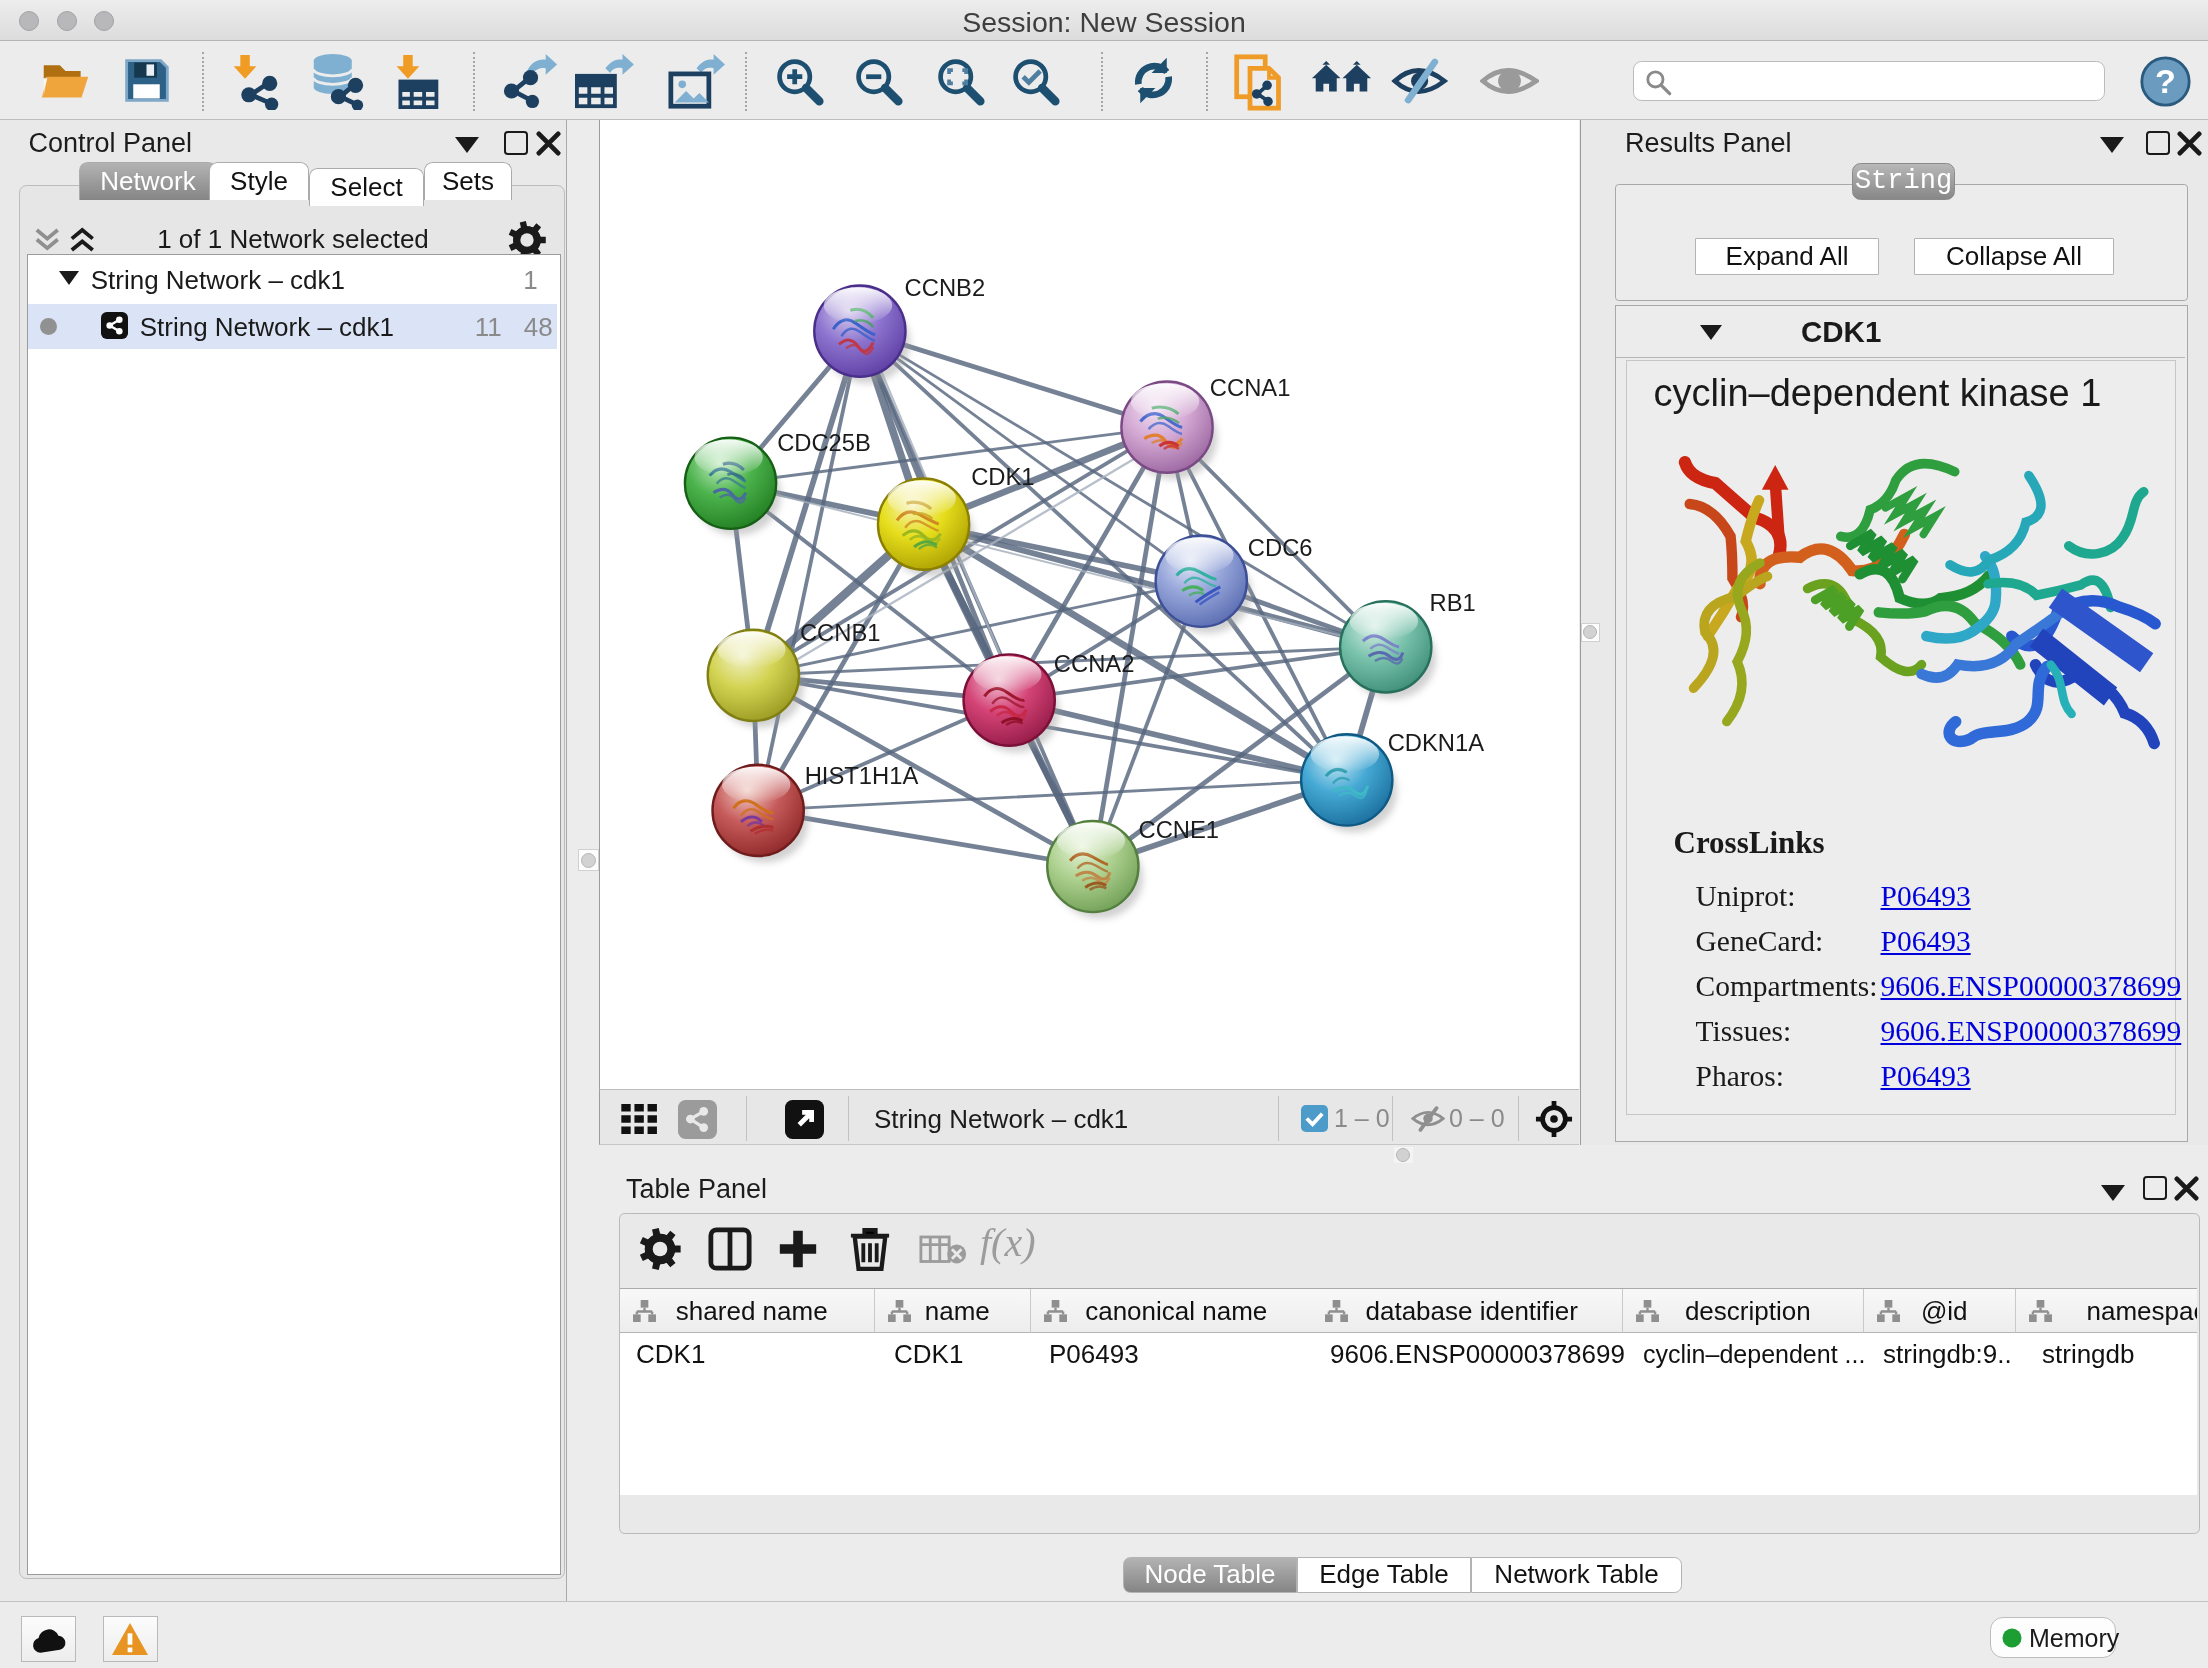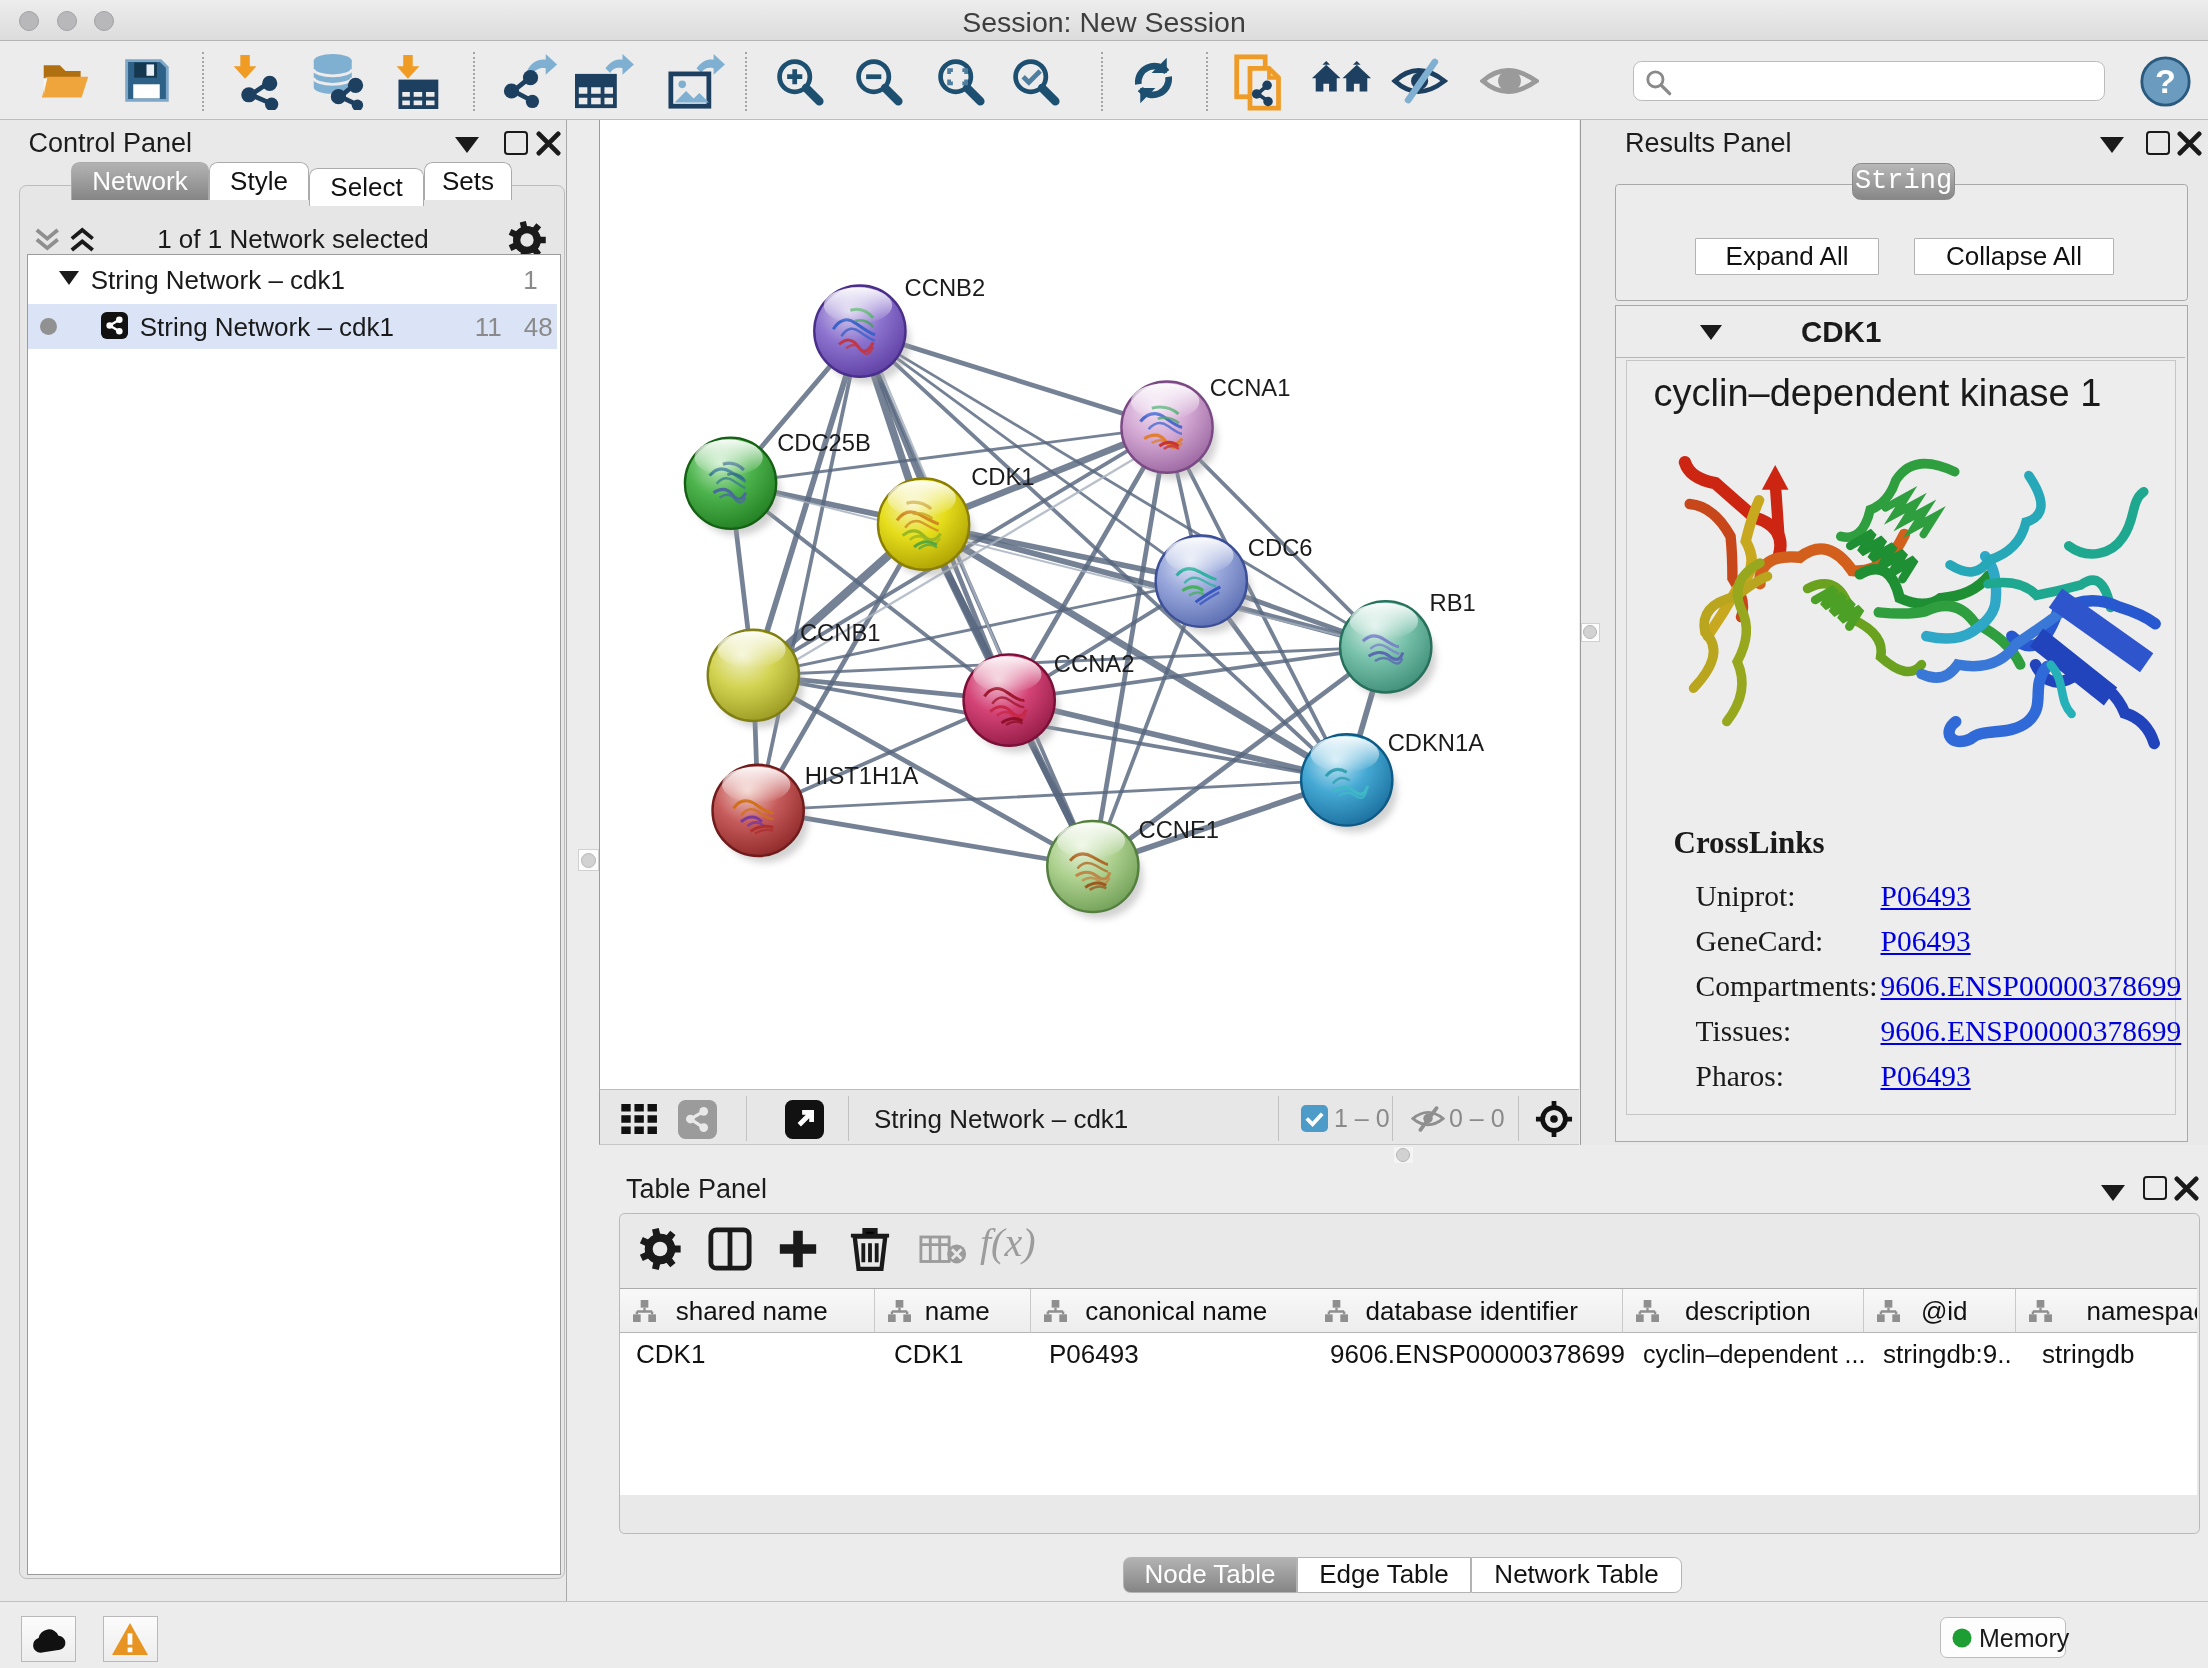--- a/index.html
+++ b/index.html
@@ -24,21 +24,21 @@
 #rightpanel { left:1580px; top:120px; width:629px; height:1025px; background:#e9e9e9; border-left:1px solid #9c9c9c; }
 #tablepanel { left:569px; top:1145px; width:1640px; height:456px; background:#ececec; }
 #statusbar { left:0; top:1601px; width:2208px; height:68px; background:#ececec; border-top:1px solid #c2c2c2; }
 
 .paneltitle { font-size:27px; color:#1c1c1c; }
 .wtri { width:0; height:0; border-left:12.4px solid transparent; border-right:12.4px solid transparent; border-top:16px solid #1a1a1a; }
 .wmax { width:24px; height:24px; border:2.9px solid #1a1a1a; border-radius:3.8px; }
 
 
 .tab { position:absolute; z-index:5; height:38px; background:#ffffff; border:1px solid #ababab; border-bottom:none; border-radius:8.6px 8.6px 0 0; text-align:center; font-size:26px; line-height:36px; color:#111; }
-.tabsel { background:linear-gradient(#b3b3b3,#858585); color:#fff; }
+.tabsel { background:linear-gradient(#b3b3b3,#858585); color:#fff;margin-left:8px; }
 
 
 #cpbox { position:absolute; left:19px; top:65px; width:546px; height:1394px; background:#e6e6e6; border:1.9px solid #bcbcbc; border-radius:7.6px; }
 #cplist { position:absolute; left:6.7px; top:68px; width:534px; height:1321px; background:#ffffff; border:1.9px solid #9b9b9b; }
 
 
 .rbox { position:absolute; left:34px; background:#ececec; border:1.9px solid #a8a8a8; }
 .btn { position:absolute; height:37px; background:#ffffff; border:1.9px solid #b3b3b3; border-radius:1px; text-align:center; font-size:26px; line-height:34px; color:#111; }
 
 a.lnk { color:#0000dd; text-decoration:underline; }
@@ -755,20 +755,20 @@
   <div class="abs" style="left:21px; top:14.3px; width:55px; height:46px; background:linear-gradient(#fcfcfc,#ededed); border:1.9px solid #b9b9b9;"></div>
   <svg class="abs" style="left:31px; top:26px" width="36" height="25" viewBox="0 0 38 26">
     <path fill="#111" d="M10 26 a8 8 0 0 1 -2 -15.7 a11 11 0 0 1 21 -2.3 a7.5 7.5 0 0 1 1.5 14.8 z"></path>
   </svg>
   <div class="abs" style="left:103px; top:14.3px; width:55px; height:46px; background:linear-gradient(#fcfcfc,#ededed); border:1.9px solid #b9b9b9;"></div>
   <svg class="abs" style="left:110px; top:19px" width="40" height="36" viewBox="0 0 42 38">
     <path d="M21 2 L40 36 H2 z" fill="#e89422"></path>
     <rect x="18.5" y="13" width="5" height="12" fill="#fff"></rect>
     <rect x="18.5" y="28" width="5" height="5" fill="#fff"></rect>
   </svg>
-  <div class="abs" style="left:1940px; top:15px; width:126px; height:41px; background:#fdfdfd; border:1.9px solid #bdbdbd; border-radius:7px;">
+  <div class="abs" style="left:1990px; top:15px; width:126px; height:41px; background:#fdfdfd; border:1.9px solid #bdbdbd; border-radius:13px;">
     <svg class="abs" style="left:10.5px; top:9.5px" width="20" height="20" viewBox="0 0 21 21">
         <circle cx="10.5" cy="10.5" r="10" fill="#1d9e33"></circle>
       </svg>
     <div class="abs" style="left:38px; top:5.7px; font-size:25px;">Memory</div>
   </div>
 </div>
 
 
 </body></html>

